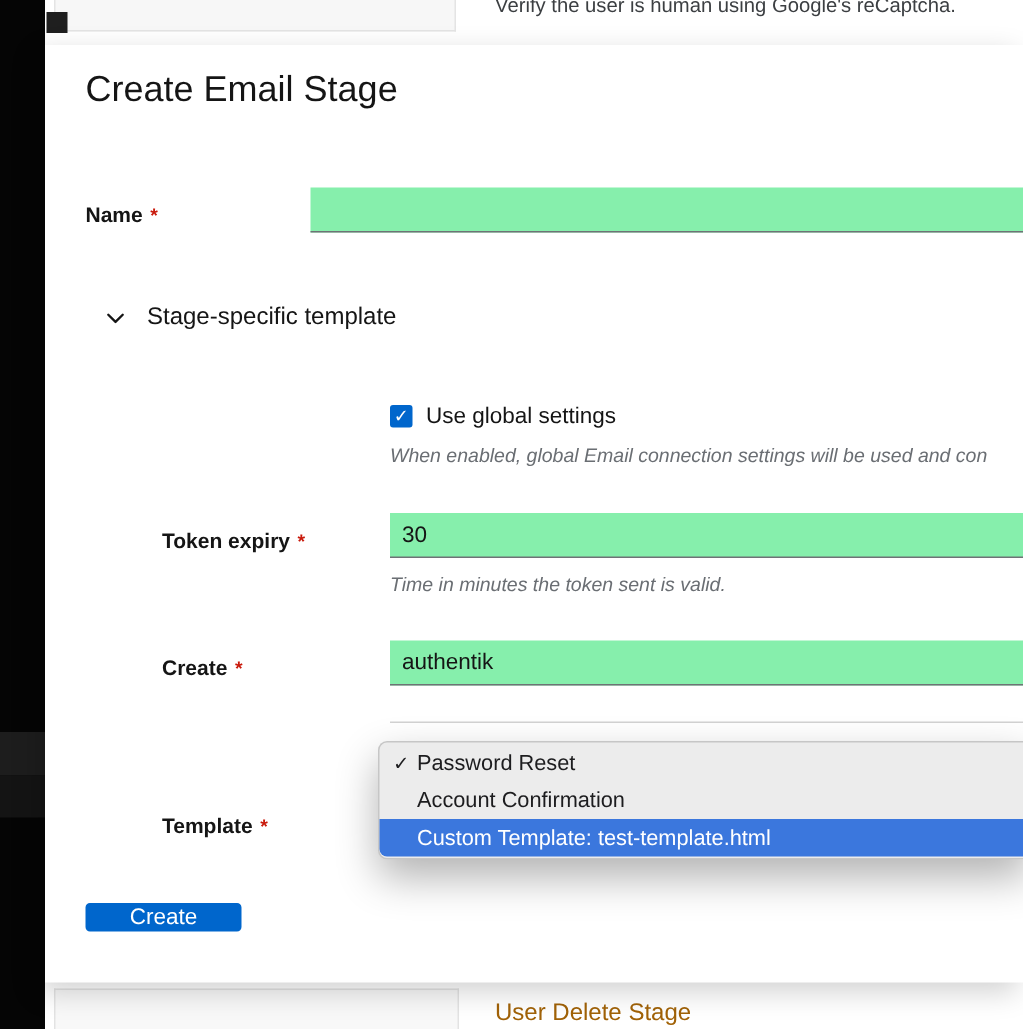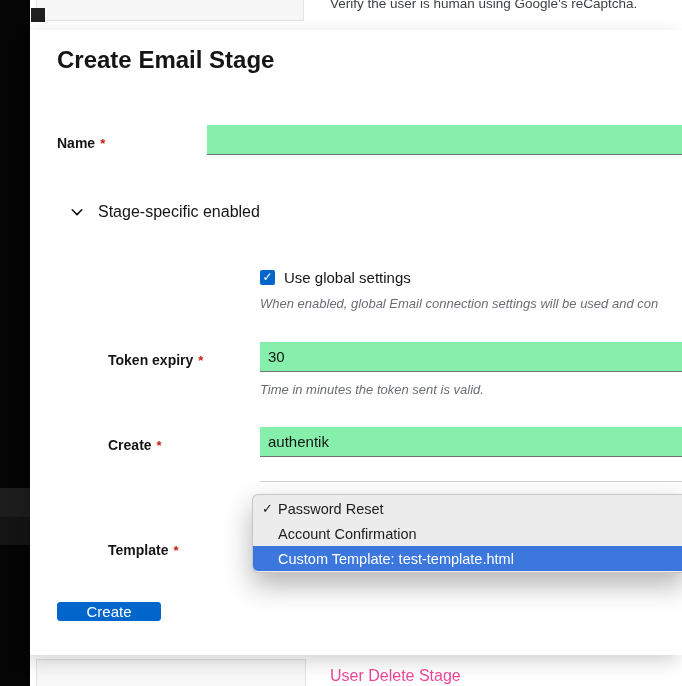--- a/index.html
+++ b/index.html
@@ -13,32 +13,32 @@
   .abs { position: absolute; }
 
   
   .sidebar { left: 0; top: 0; width: 30px; height: 686px; background: #050505; }
   .sb-block-a { left: 0; top: 488px; width: 30px; height: 29px; background: #1d1d1d; }
   .sb-block-b { left: 0; top: 517px; width: 30px; height: 28px; background: #141414; }
   .bg-top-box { left: 36px; top: 0; width: 268px; height: 21px; background: #f7f7f7; border: 1px solid #e4e4e4; border-top: none; }
   .bg-top-check { left: 31px; top: 8px; width: 14px; height: 14px; background: #1f1f1f; }
   .bg-top-text { left: 330px; top: -4px; font-size: 13.5px; color: #3c3f42; white-space: nowrap; }
   .bg-bottom-box { left: 36px; top: 659px; width: 270px; height: 27px; background: #f8f8f8; border: 1px solid #e3e3e3; border-bottom: none; }
-  .bg-bottom-text { left: 330px; top: 667px; font-size: 16px; color: #ec4899; white-space: nowrap; }
+  .bg-bottom-text { left: 330px; top: 667px; font-size: 16px; color: #a16207; white-space: nowrap; }
 
   
   .modal {
     left: 30px; top: 30px; width: 652px; height: 625px;
     background: #ffffff;
     box-shadow: -4px 6px 18px rgba(0,0,0,0.18);
     overflow: hidden;
   }
   .modal .title {
     left: 27px; top: 16px;
-    font-size: 24px; font-weight: 700; color: #151515;
+    font-size: 24px; font-weight: 400; color: #151515;
   }
   .form-label {
     font-size: 14px; font-weight: 700; color: #151515; white-space: nowrap;
   }
   .req { color: #c9190b; margin-left: 5px; font-size: 13px; }
   .pf-input {
     border: none; border-bottom: 1px solid #6f7276;
     background: #86efac; outline: none;
     font-family: "Liberation Sans", sans-serif;
     font-size: 15px; color: #151515;
@@ -122,21 +122,21 @@
   <div class="abs wrap-name">
     <input class="pf-input" type="text" value="" style="">
   </div>
 
   <div class="abs section-toggle">
     <span class="chev">
       <svg width="14" height="14" viewBox="0 0 16 16">
           <path d="M2.5 5.5 8 11l5.5-5.5" stroke="#151515" stroke-width="1.8" fill="none" stroke-linecap="round" stroke-linejoin="round"></path>
         </svg>
     </span>
-    <span class="section-label">Stage-specific enabled</span>
+    <span class="section-label">Stage-specific template</span>
   </div>
 
   <div class="abs checkbox-row">
     <span class="cbx">
       <span>✓</span>
     </span>
     <span class="cbx-label">Use global settings</span>
   </div>
   <div class="abs help-text help-global">When enabled, global Email connection settings will be used and con</div>
 

